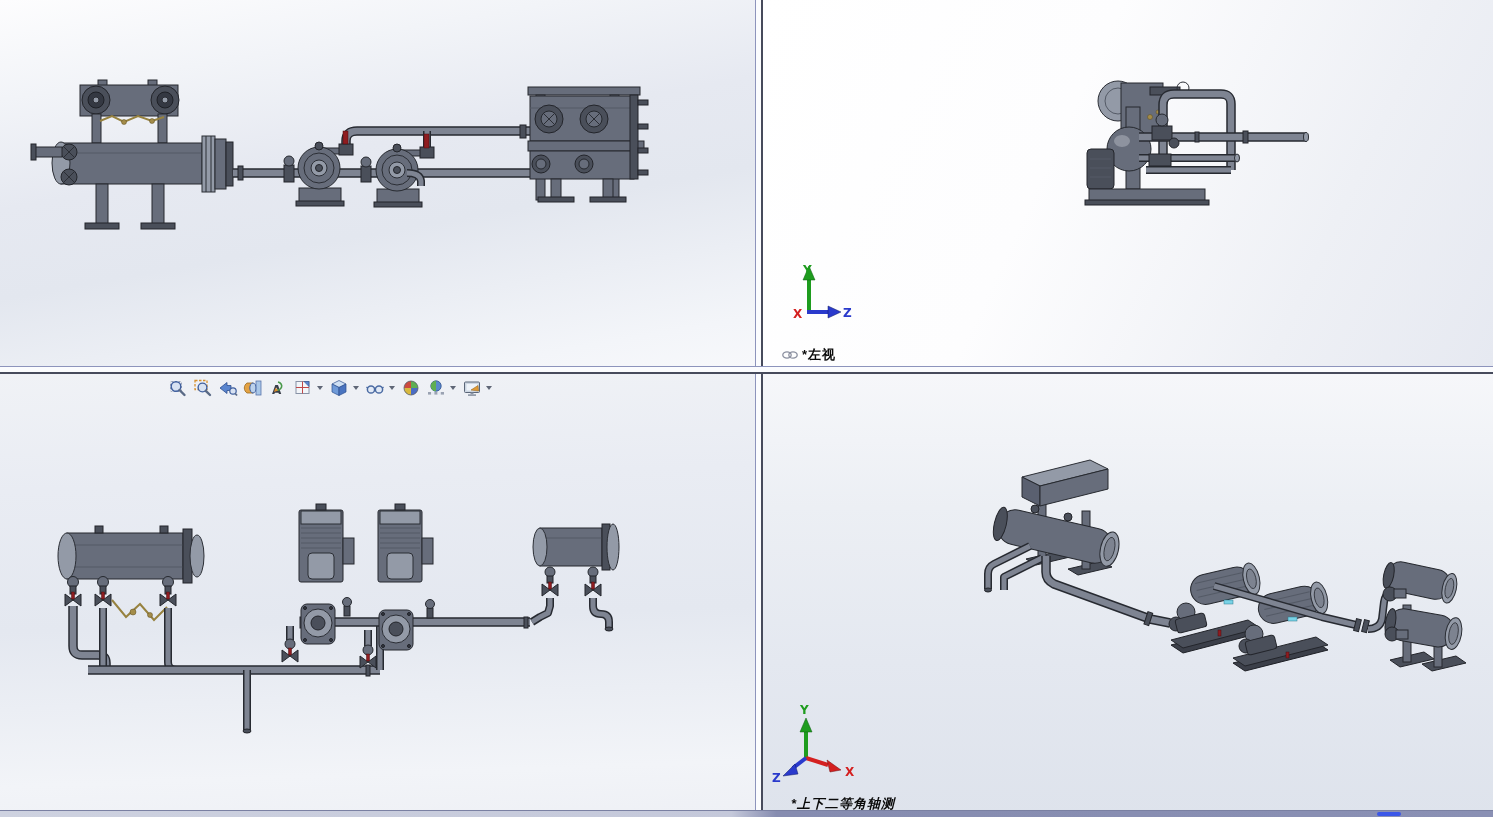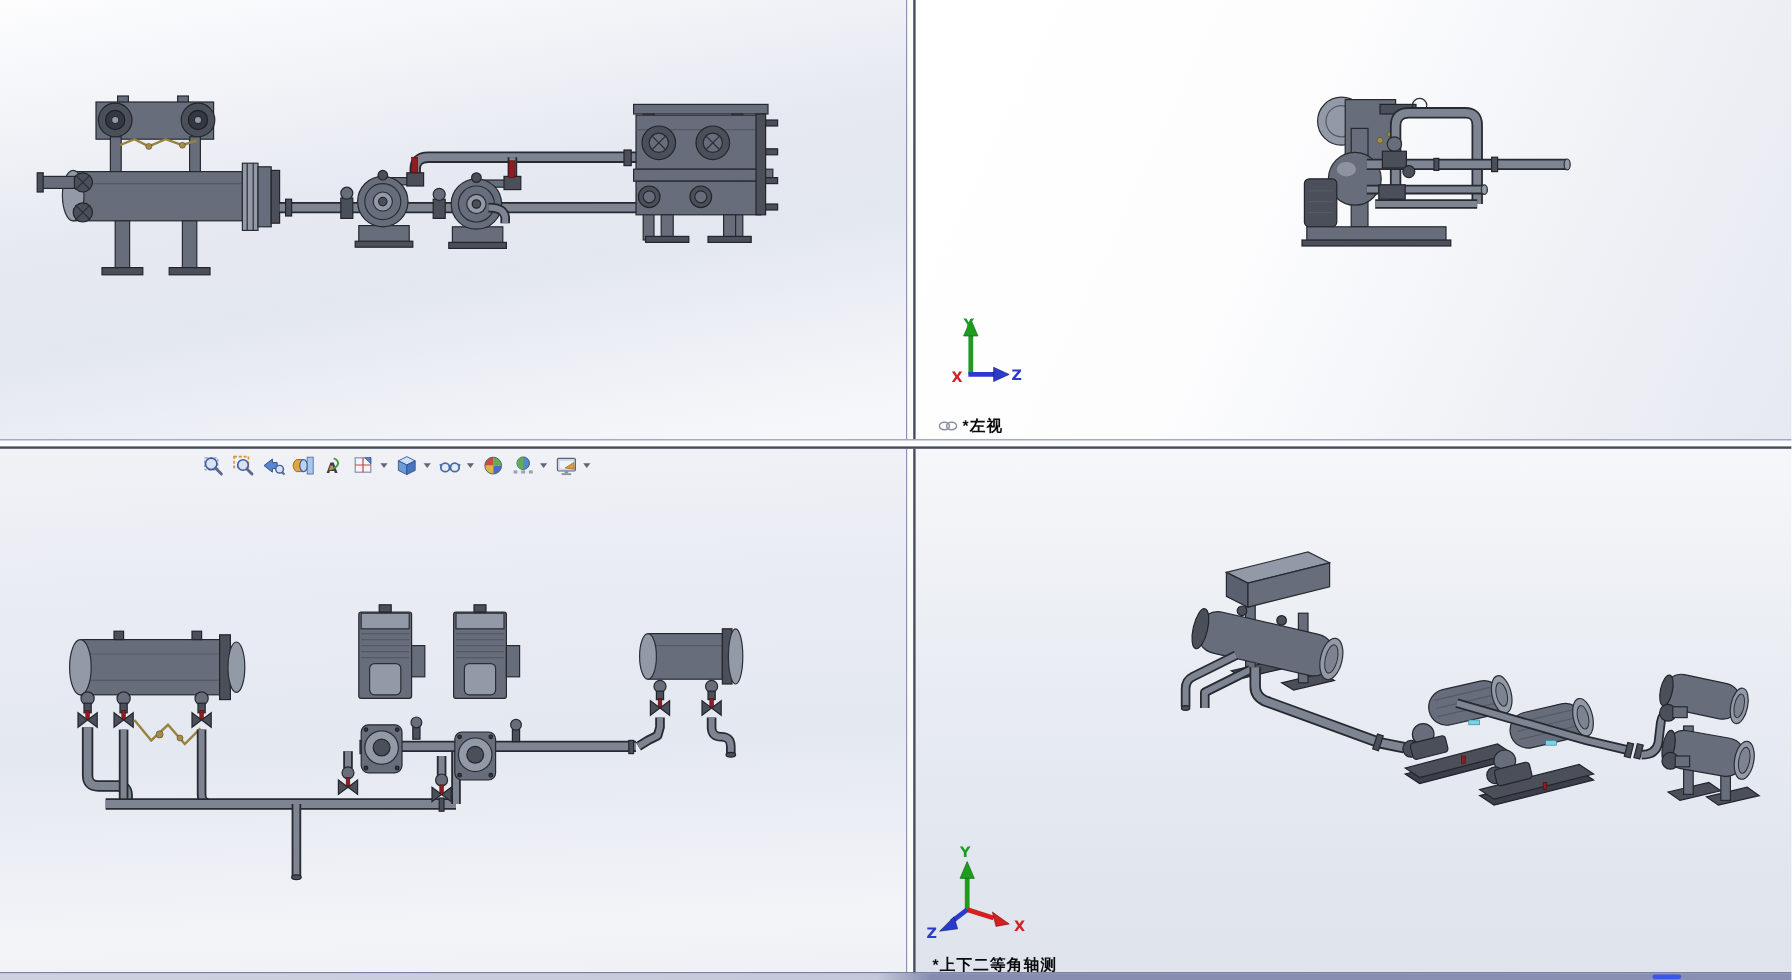--- a/index.html
+++ b/index.html
@@ -14,21 +14,21 @@
          background:linear-gradient(178deg,#f0f2f6 0%,#e9ecf3 25%,#e4e8f0 55%,#f2f4f8 88%,#eef0f5 100%);}
   .vp-br{left:763px;top:374px;width:730px;height:443px;
          background:linear-gradient(180deg,#f6f7fa 0%,#ecEFf4 30%,#e4e8f0 65%,#dee3ec 100%);}
   .divider-v{position:absolute;left:755px;top:0;width:5px;height:817px;background:#fbfcfe;
              border-left:1px solid #8d94bc;border-right:2px solid #474b5c;}
   .divider-h{position:absolute;left:0;top:366px;width:1493px;height:5px;background:#fbfcfe;
              border-top:1px solid #8d94bc;border-bottom:2px solid #474b5c;}
   .vp-label{position:absolute;display:flex;align-items:center;gap:4px;
             font:700 13px "Liberation Sans","DejaVu Sans",sans-serif;color:#0a0a0a;letter-spacing:1px;}
   .label-tr{left:19px;bottom:2px;}
-  .label-br{left:14px;top:421px;}
+  .label-br{left:28px;top:421px;font-style:italic;}
   .hud-toolbar{position:absolute;left:166px;top:1px;height:25px;display:flex;align-items:center;gap:1px;}
   .tb{width:24px;height:24px;background:transparent;border:none;padding:1px;margin:0;
       display:flex;align-items:center;justify-content:center;cursor:pointer;}
   .tb svg{width:20px;height:20px;display:block;}
   .caret{width:0;height:0;border-left:3.5px solid transparent;border-right:3.5px solid transparent;
          border-top:4px solid #5f6676;margin:0 3px 0 1px;cursor:pointer;}
   .bottom-strip{position:absolute;left:0;top:810px;width:1493px;height:7px;
                 background:linear-gradient(90deg,#ced2e0 0%,#c4c8da 49%,#868cb0 52%,#8a90b4 100%);
                 border-top:1px solid #7a80a2;box-sizing:border-box;}
   .strip-thumb{position:absolute;left:1377px;top:812px;width:24px;height:4px;background:#3b57e8;border-radius:2px;}

